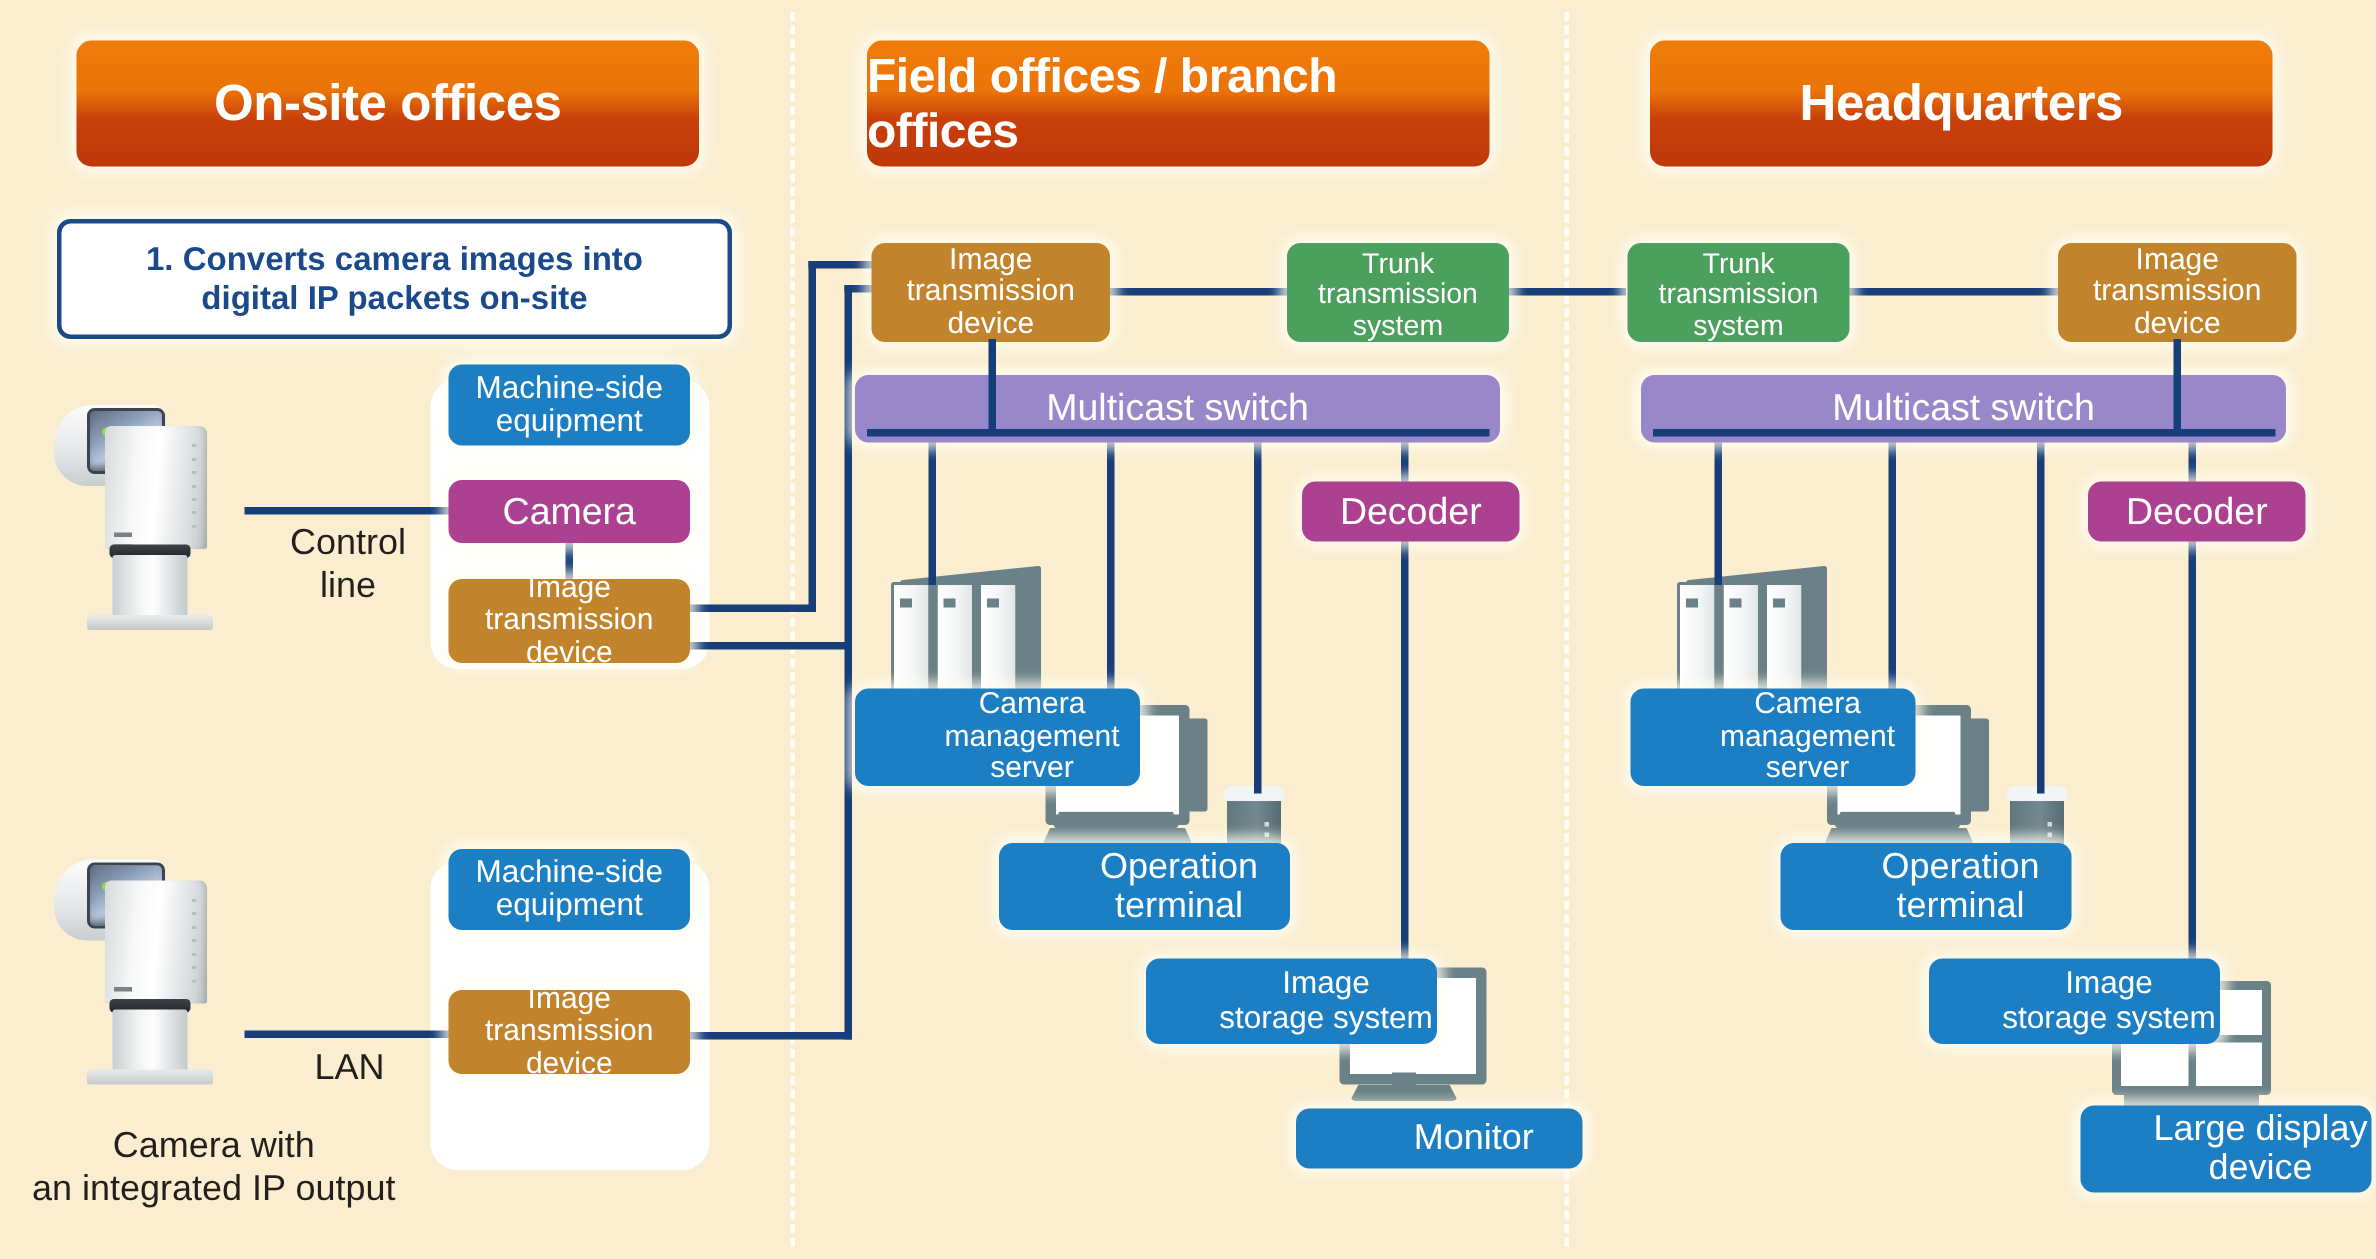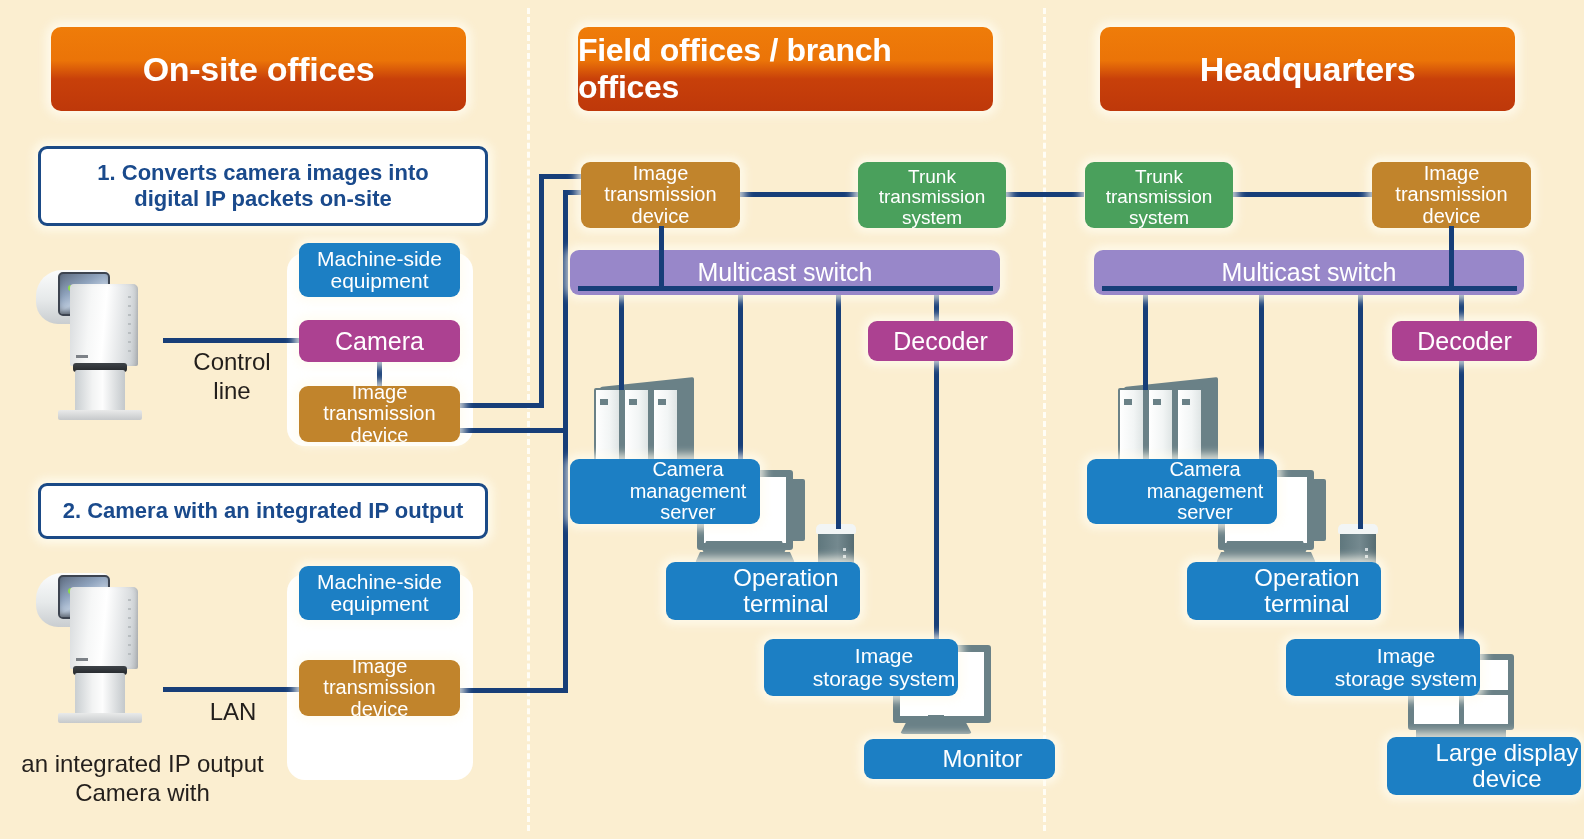--- a/index.html
+++ b/index.html
@@ -248,40 +248,39 @@
     <span>Machine-side</span>
     <span>equipment</span>
   </div>
   <div class="node magenta" style="left:299px;top:320px;width:161px;height:42px;font-size:25px;">Camera</div>
   <div class="ln v" style="left:377px;top:358px;height:32px;"></div>
   <div class="node brown condensed" style="left:299px;top:386px;width:161px;height:56px;font-size:20px;flex-direction:column;">
     <span>Image transmission</span>
     <span>device</span>
   </div>
 
-  <div class="callout" style="left:38px;top:483px;width:444px;height:50px;font-size:22px;">2. Camera with an integrated IP output</div>
 
   <div class="whitepanel" style="left:287px;top:574px;width:186px;height:206px;"></div>
 
   <div class="camera" style="left:36px;top:568px;width:130px;height:155px;">
     <div class="cam-head"></div>
     <div class="cam-lens"></div>
     <div class="cam-body"></div>
     <div class="cam-dots"></div>
     <div class="cam-ring"></div>
     <div class="cam-col"></div>
     <div class="cam-base"></div>
   </div>
 
   <div class="ln h" style="left:163px;top:687px;width:140px;"></div>
   <div class="cap" style="left:188px;top:698px;width:90px;font-size:24px;">LAN</div>
 
   <div class="cap" style="left:10px;top:750px;width:265px;font-size:24px;">
+    <div>Camera with</div>
     <div>an integrated IP output</div>
-    <div>Camera with</div>
   </div>
 
   <div class="node blue condensed" style="left:299px;top:566px;width:161px;height:54px;font-size:21px;flex-direction:column;">
     <span>Machine-side</span>
     <span>equipment</span>
   </div>
   <div class="node brown condensed" style="left:299px;top:660px;width:161px;height:56px;font-size:20px;flex-direction:column;">
     <span>Image transmission</span>
     <span>device</span>
   </div>

